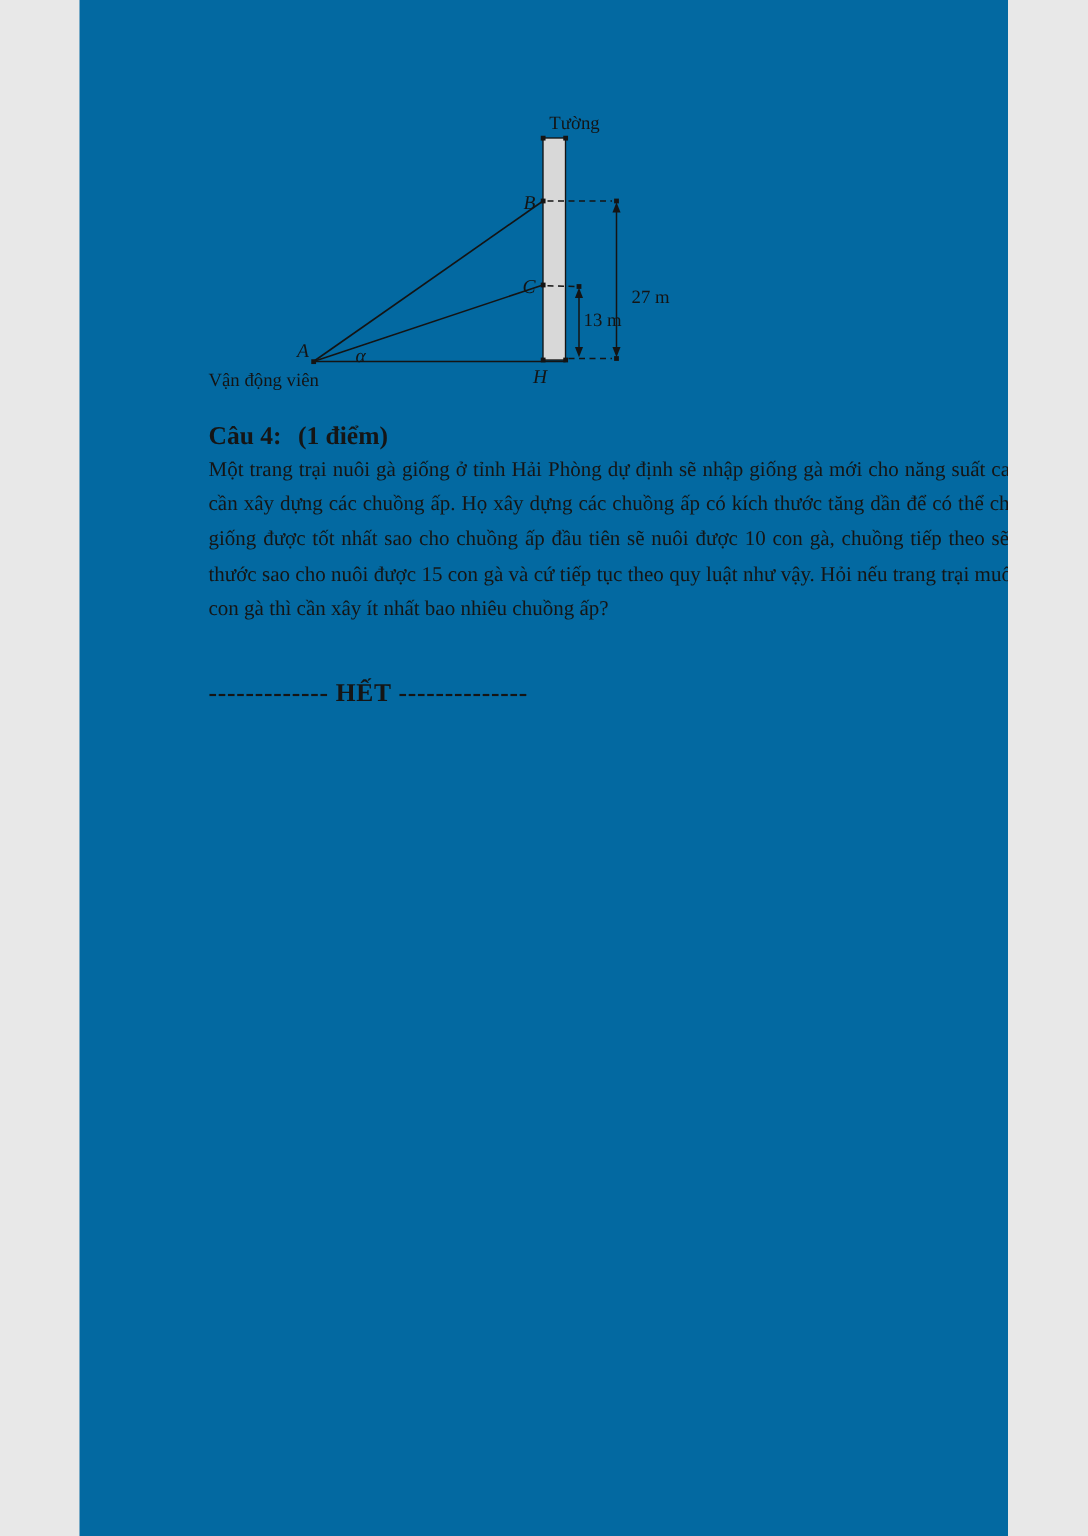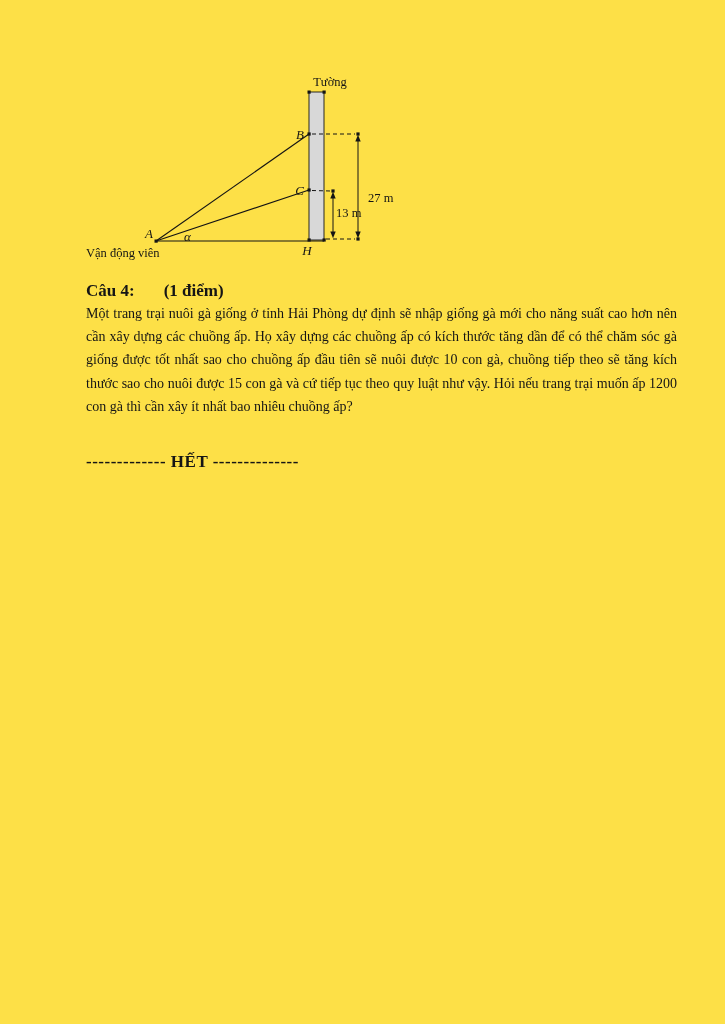--- a/index.html
+++ b/index.html
@@ -1,23 +1,23 @@
 <!DOCTYPE html>
 <html><head>
 <meta charset="utf-8">
 <style>
   * { margin: 0; padding: 0; box-sizing: border-box; }
   html, body { background: #e8e8e8; }
   body { font-family: "Liberation Serif", serif; }
 
   .page {
     position: relative;
-    width: 725px;
+    width: 619px;
     height: 1024px;
-    background: #fde047;
+    background: #0369a1;
     color: #151515;
     margin: 0 auto;
     overflow: hidden;
   }
 
   
   .diagram {
     position: absolute;
     left: 80px;
     top: 65px;
@@ -35,21 +35,21 @@
   
   .q-heading {
     position: absolute;
     left: 86px;
     top: 279px;
     font-size: 17px;
     font-weight: bold;
     line-height: 23px;
     white-space: nowrap;
   }
-  .q-heading .pts { margin-left: 29px; }
+  .q-heading .pts { margin-left: 11px; }
 
   .q-body {
     position: absolute;
     left: 86px;
     top: 302px;
     width: 591px;
     font-size: 14px;
     line-height: 23.2px;
     text-align: justify;
   }

